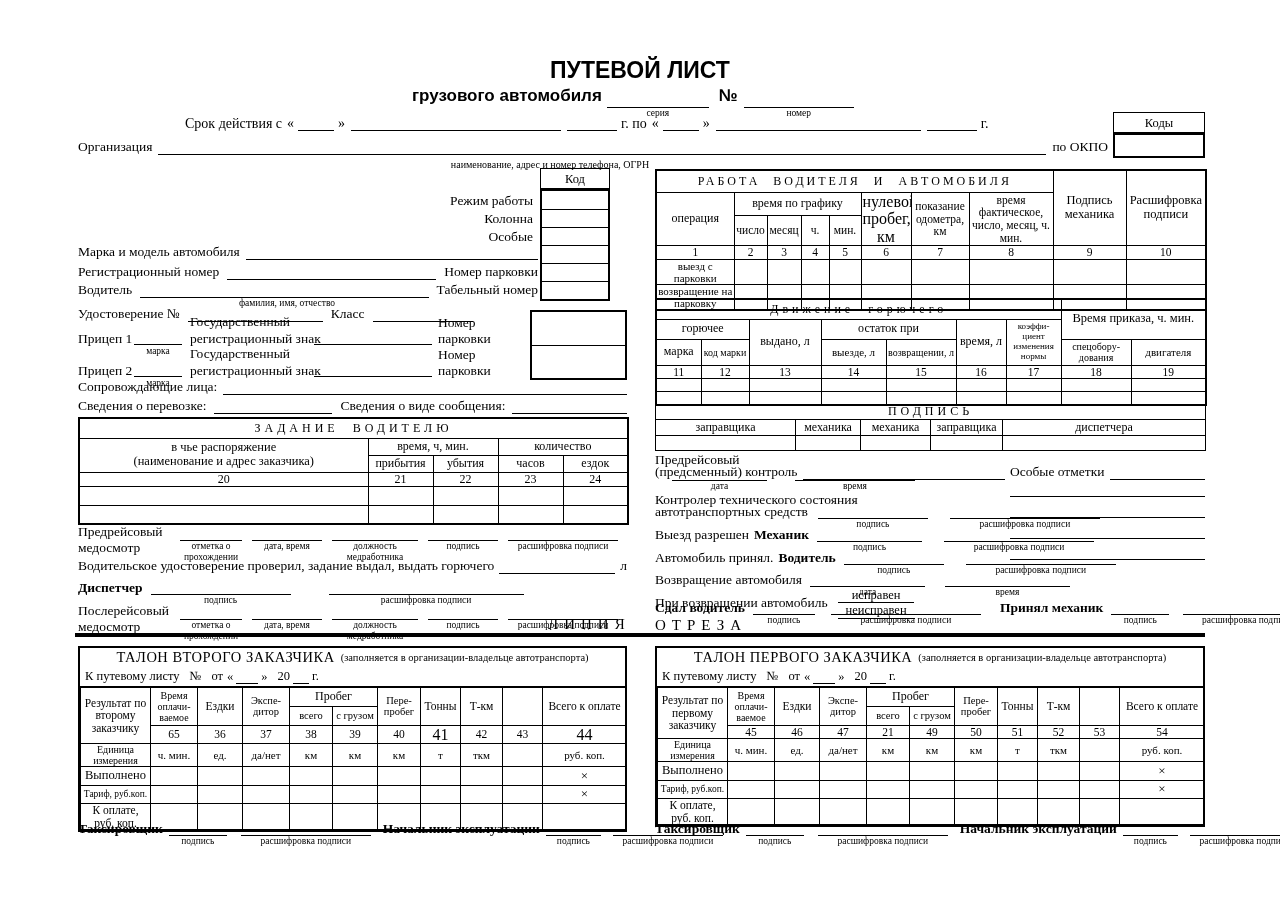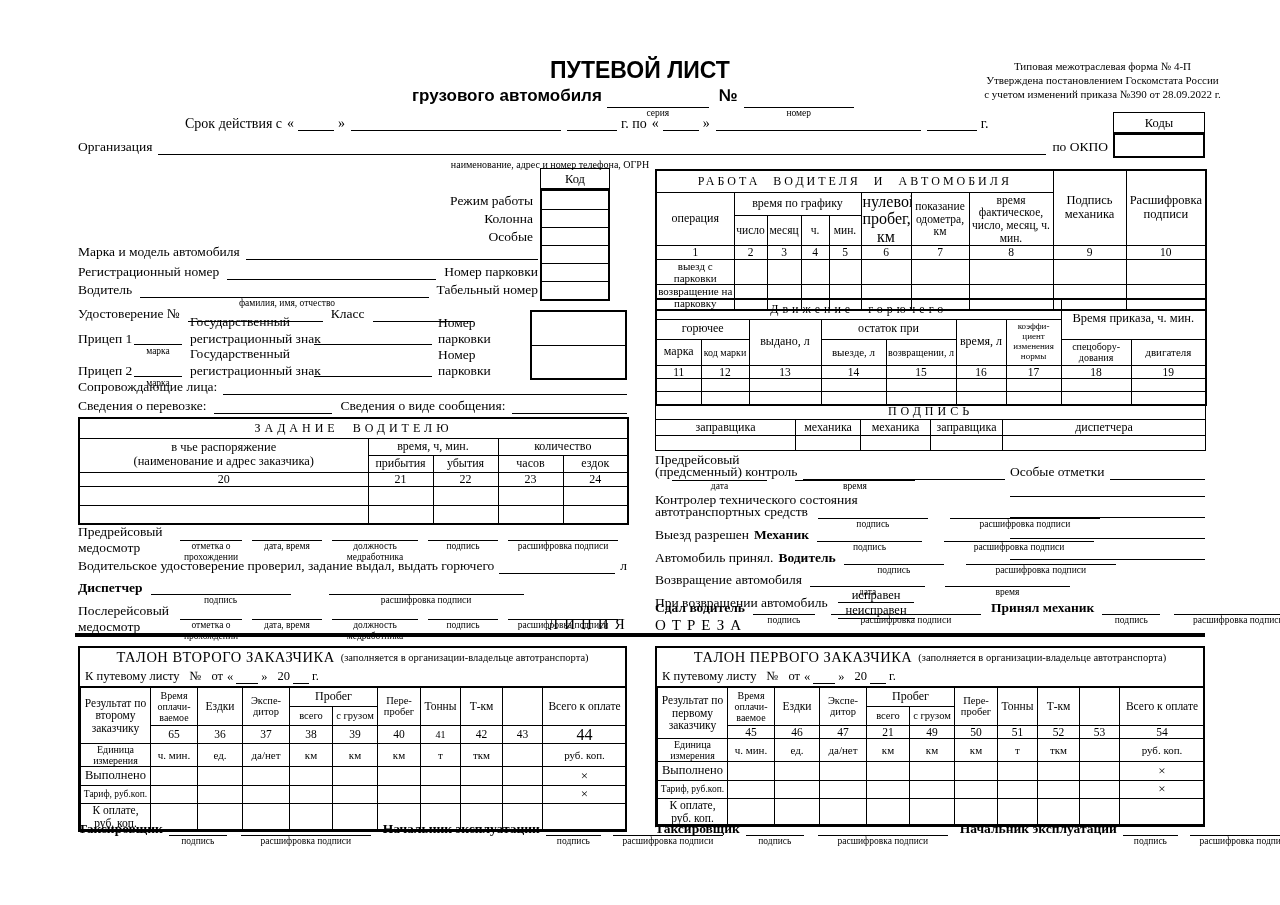--- a/index.html
+++ b/index.html
@@ -44,25 +44,20 @@
     <span class="cl" style="width:102px;margin-left:5px">
         <i class="ln"></i>
         <span class="cp">серия</span>
       </span>
     <span class="sans b" style="font-size:17px;margin-left:10px">№</span>
     <span class="cl" style="width:110px;margin-left:6px">
         <i class="ln"></i>
         <span class="cp">номер</span>
       </span>
   </div>
-  <div class="abs" style="left:960px;top:60px;width:285px;text-align:center;font-size:11px;line-height:1.25">
-    <div>Типовая межотраслевая форма № 4-П</div>
-    <div>Утверждена постановлением Госкомстата России</div>
-    <div>с учетом изменений приказа №390 от 28.09.2022 г.</div>
-  </div>
 
   <div class="r" style="left:185px;top:116px;width:682px;font-size:14px">
     <span>Срок действия с</span>
     <span style="margin-left:5px">«</span>
     <i class="ul" style="width:36px;margin:0 4px"></i>
     <span>»</span>
     <i class="ul" style="width:210px;margin:0 6px"></i>
     <i class="ul" style="width:50px;margin-right:4px"></i>
     <span>г. по</span>
     <span style="margin-left:5px">«</span>
@@ -527,21 +522,21 @@
   <div class="r" style="left:655px;top:601px;width:550px">
     <span class="b">Сдал водитель</span>
     <span class="cl" style="width:62px;margin-left:8px">
         <i class="ln"></i>
         <span class="cp">подпись</span>
       </span>
     <span class="cl" style="width:150px;margin-left:16px">
         <i class="ln"></i>
         <span class="cp">расшифровка подписи</span>
       </span>
-    <span class="b" style="margin-left:10px">Принял механик</span>
+    <span class="b" style="margin-left:19px">Принял механик</span>
     <span class="cl" style="width:58px;margin-left:8px">
         <i class="ln"></i>
         <span class="cp">подпись</span>
       </span>
     <span class="cl" style="width:128px;margin-left:14px">
         <i class="ln"></i>
         <span class="cp">расшифровка подписи</span>
       </span>
   </div>
   <div class="abs" style="left:655px;top:617px;font-size:15px;letter-spacing:6px">ОТРЕЗА</div>
@@ -601,21 +596,21 @@
         <td style="font-size:10.5px">всего</td>
         <td style="font-size:10.5px">с грузом</td>
       </tr>
       <tr style="height:13px">
         <td class="bb" style="font-size:11.5px">65</td>
         <td class="bb" style="font-size:11.5px">36</td>
         <td class="bb" style="font-size:11.5px">37</td>
         <td class="bb" style="font-size:11.5px">38</td>
         <td class="bb" style="font-size:11.5px">39</td>
         <td class="bb" style="font-size:11.5px">40</td>
-        <td class="bb" style="font-size:10px">41</td>
+        <td class="bb" style="font-size:16px">41</td>
         <td class="bb" style="font-size:11.5px">42</td>
         <td class="bb" style="font-size:11.5px">43</td>
         <td class="bb" style="font-size:16px">44</td>
       </tr>
       <tr style="height:20px">
         <td class="c1" style="font-size:10px">Единица измерения</td>
         <td style="font-size:11px">ч. мин.</td>
         <td style="font-size:11px">ед.</td>
         <td style="font-size:11px">да/нет</td>
         <td style="font-size:11px">км</td>

